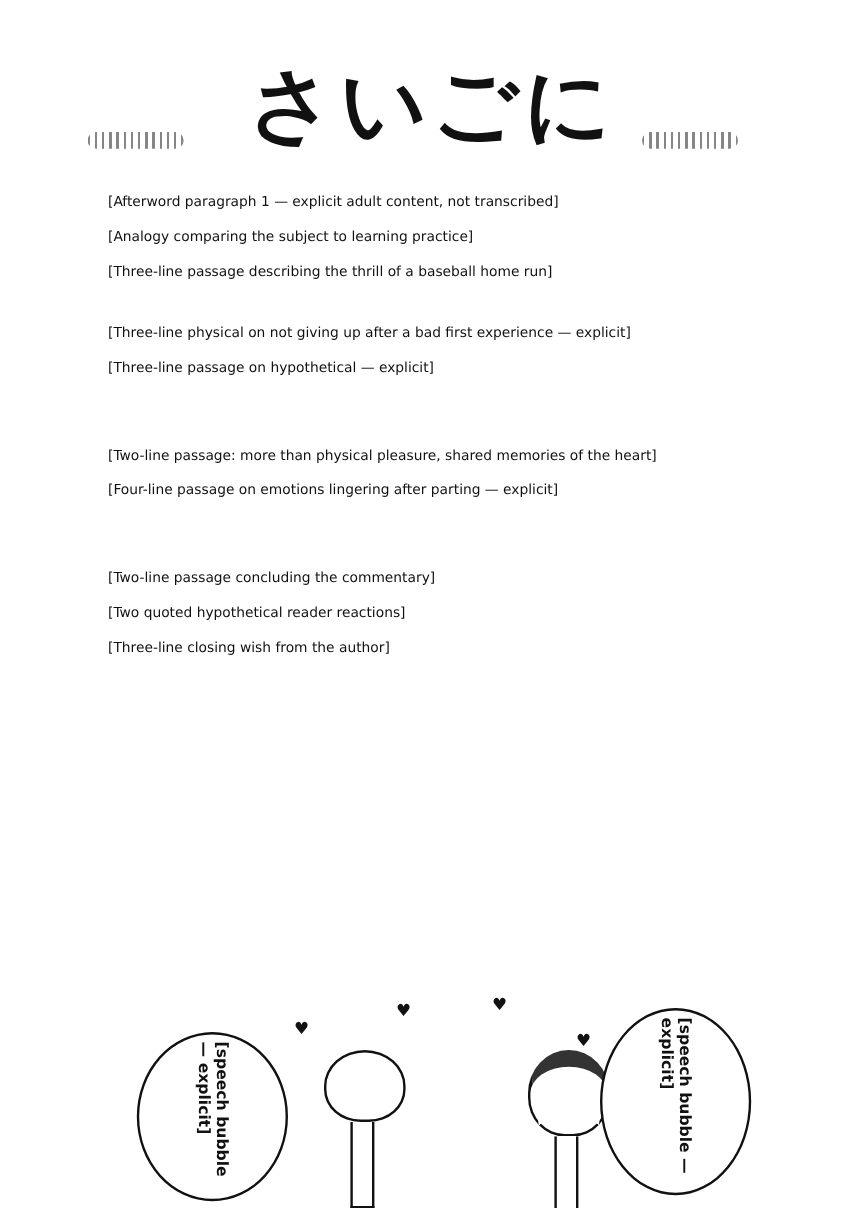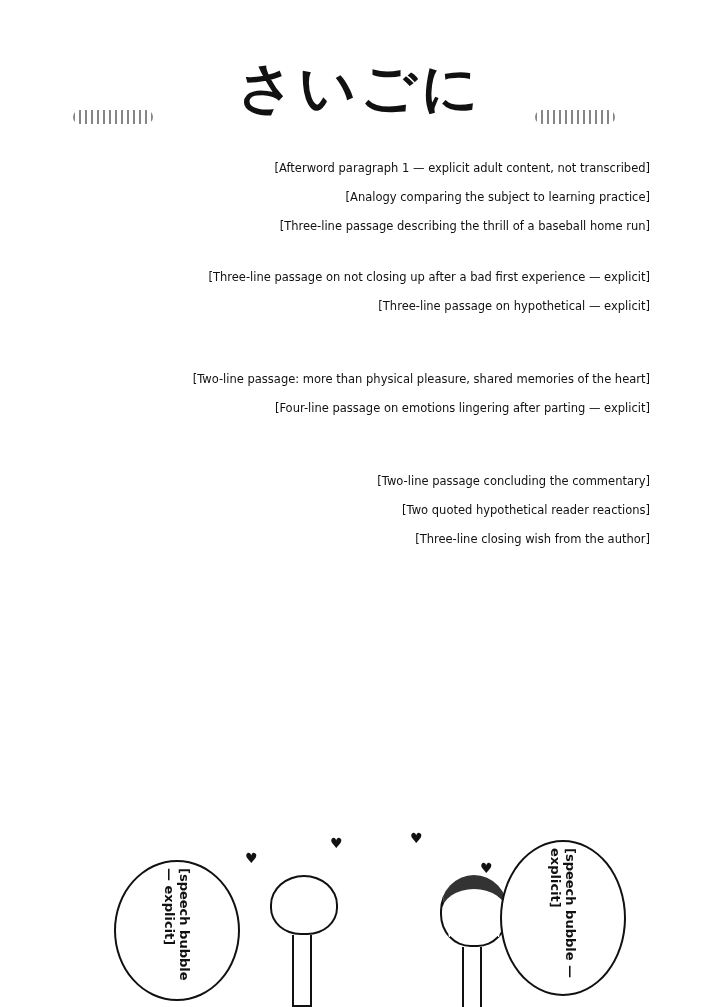--- a/index.html
+++ b/index.html
@@ -1,23 +1,23 @@
 <!DOCTYPE html>
 <html><head>
 <meta charset="utf-8">
 <style>
   html,body{margin:0;padding:0;background:#fff;}
   body{width:720px;height:1007px;position:relative;overflow:hidden;font-family:"DejaVu Sans",sans-serif;color:#111;}
   .title-row{position:absolute;top:38px;left:0;width:720px;height:100px;}
   .ornament{position:absolute;top:72px;width:80px;height:14px;
     background:repeating-linear-gradient(90deg,#222 0 2px,transparent 2px 6px);opacity:.55;border-radius:7px;}
   .ornament.left{left:73px;} .ornament.right{left:535px;}
-  .title{position:absolute;left:180px;top:0;width:360px;text-align:center;font-size:56px;font-weight:bold;letter-spacing:4px;line-height:100px;}
+  .title{position:absolute;left:180px;top:0;width:360px;text-align:center;font-size:71px;font-weight:bold;letter-spacing:4px;line-height:100px;}
   .body{position:absolute;left:90px;top:160px;width:560px;font-size:11.5px;line-height:17px;}
-  .para{margin:0 0 12px 0;text-align:right;}
+  .para{margin:0 0 12px 0;}
   .gap{height:22px;}
   .art{position:absolute;left:80px;top:820px;width:580px;height:187px;}
   .bubble{position:absolute;border:2px solid #111;border-radius:50%;background:#fff;display:flex;align-items:center;justify-content:center;
     writing-mode:vertical-rl;font-size:13px;font-weight:bold;padding:6px;}
   .bubble.left{left:34px;top:40px;width:110px;height:125px;}
   .bubble.right{left:420px;top:20px;width:110px;height:140px;}
   .char{position:absolute;width:70px;height:130px;}
   .head{width:64px;height:56px;border:2px solid #111;border-radius:50% 50% 45% 45%;background:#fff;}
   .neck{width:16px;height:70px;border:2px solid #111;border-top:none;margin-left:22px;background:#fff;}
   .char.a{left:190px;top:55px;} .char.b{left:360px;top:55px;}
@@ -31,21 +31,21 @@
   <div class="ornament left"></div>
   <div class="title">さいごに</div>
   <div class="ornament right"></div>
 </div>
 
 <div class="body">
   <p class="para">[Afterword paragraph 1 — explicit adult content, not transcribed]</p>
   <p class="para">[Analogy comparing the subject to learning practice]</p>
   <p class="para">[Three-line passage describing the thrill of a baseball home run]</p>
   <div class="gap"></div>
-  <p class="para">[Three-line passage on not closing up after a bad first experience — explicit]</p>
+  <p class="para">[Three-line physical on not giving up after a bad first experience — explicit]</p>
   <p class="para">[Three-line passage on hypothetical — explicit]</p>
   <div class="gap"></div>
     <div class="gap"></div>
   <p class="para">[Two-line passage: more than physical pleasure, shared memories of the heart]</p>
   <p class="para">[Four-line passage on emotions lingering after parting — explicit]</p>
   <div class="gap"></div>
     <div class="gap"></div>
   <p class="para">[Two-line passage concluding the commentary]</p>
   <p class="para">[Two quoted hypothetical reader reactions]</p>
   <p class="para">[Three-line closing wish from the author]</p>

